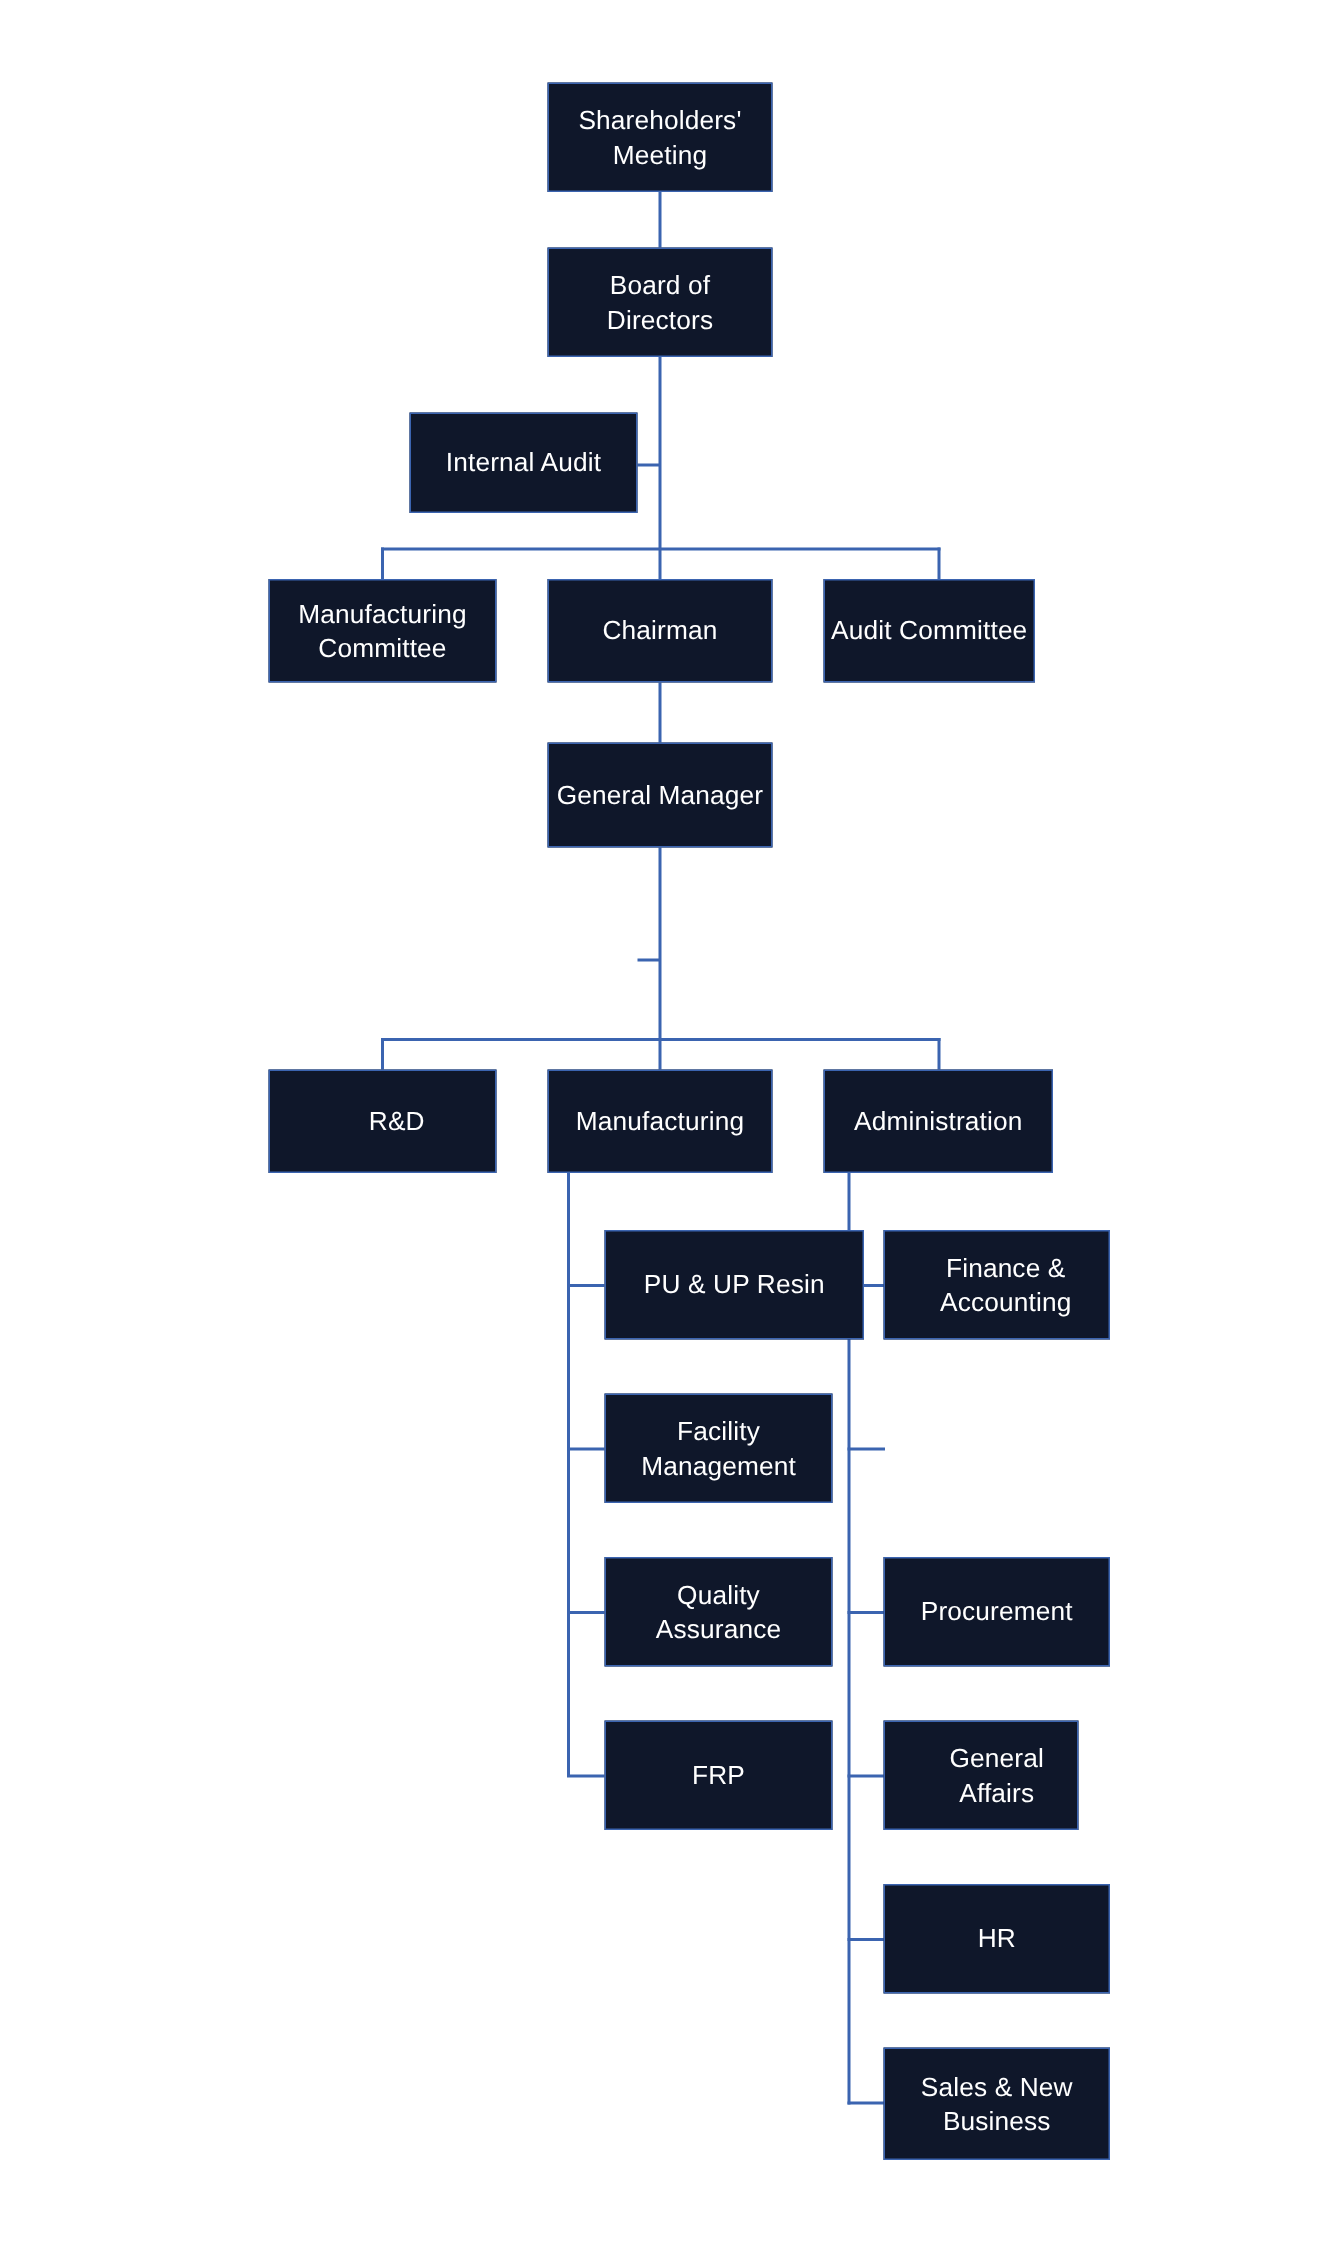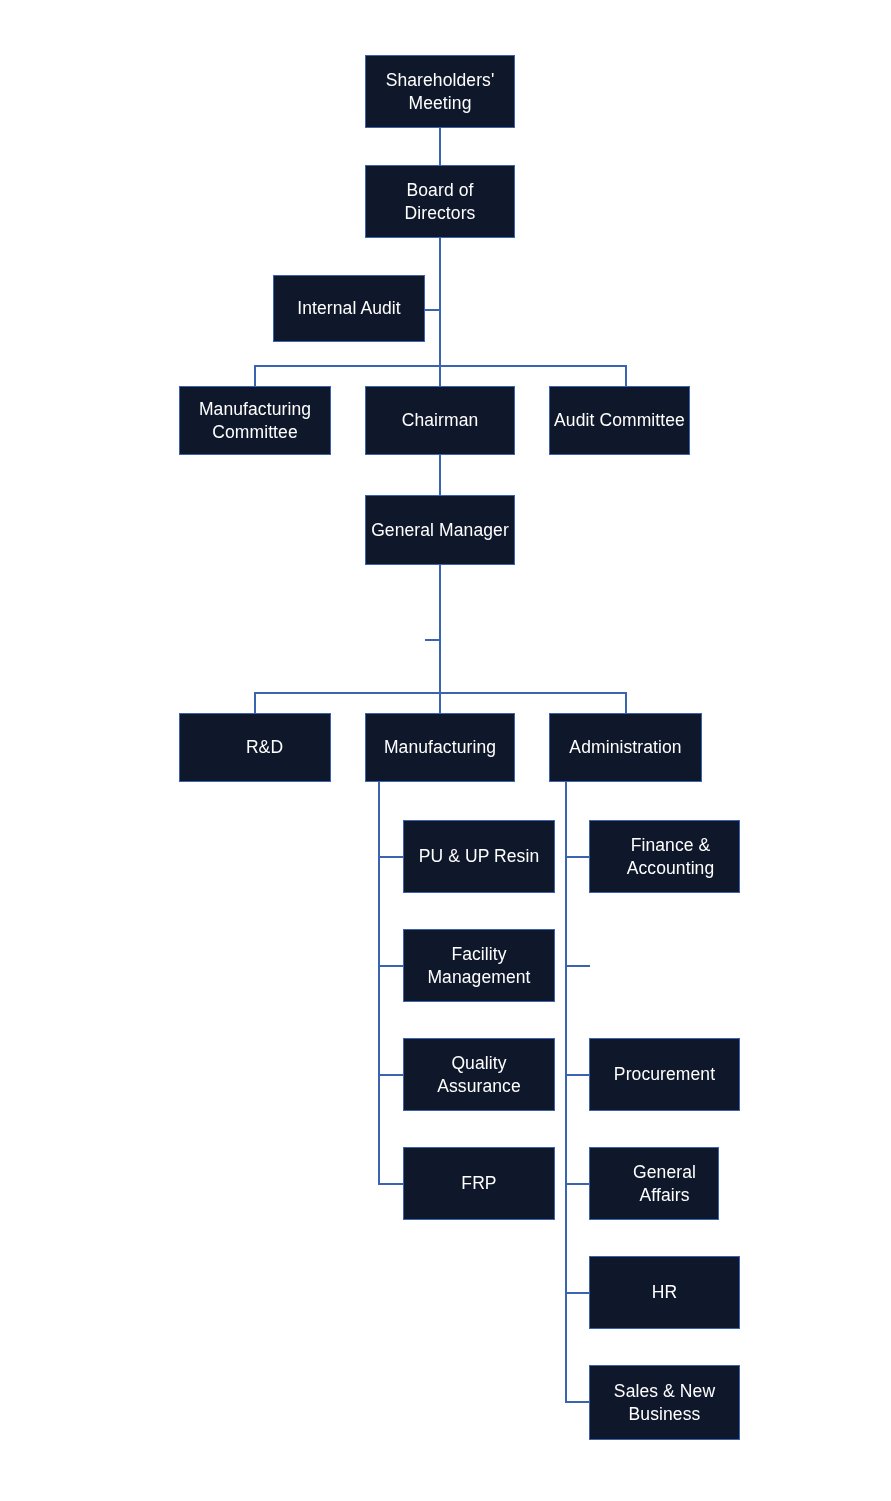--- a/index.html
+++ b/index.html
@@ -131,21 +131,21 @@
   </div>
 
   <div class="node" style="left:365px; top:713px; width:150px; height:69px;">
     <span class="node-label">Manufacturing</span>
   </div>
 
   <div class="node" style="left:549px; top:713px; width:153px; height:69px;">
     <span class="node-label">Administration</span>
   </div>
 
-  <div class="node" style="left:403px; top:820px; width:152px; height:73px;">
+  <div class="node" style="left:403px; top:820px; width:173px; height:73px;">
     <span class="node-label">PU &amp; UP Resin</span>
   </div>
 
   <div class="node" style="left:403px; top:929px; width:152px; height:73px;">
     <span class="node-label">Facility
 Management</span>
   </div>
 
   <div class="node" style="left:403px; top:1038px; width:152px; height:73px;">
     <span class="node-label">Quality

